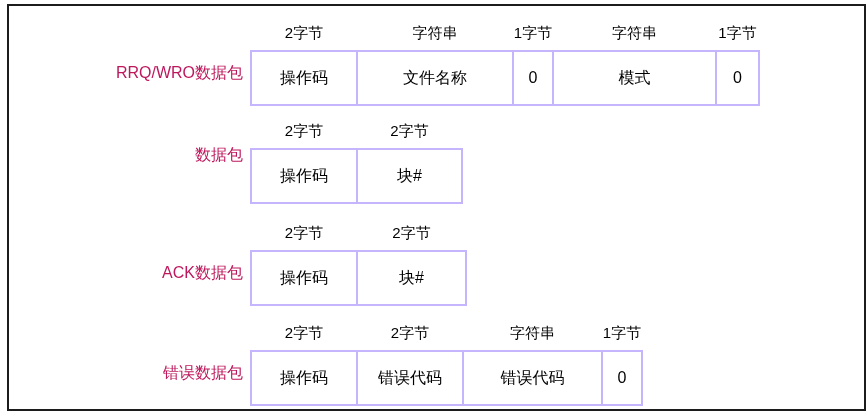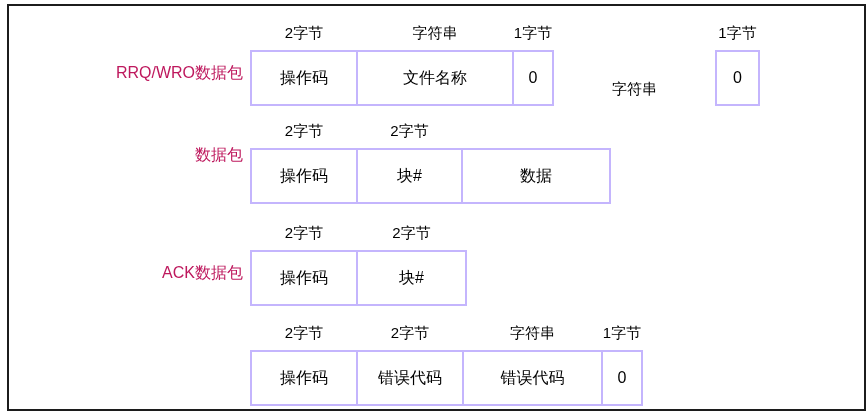--- a/index.html
+++ b/index.html
@@ -91,54 +91,55 @@
     <div class="cell" style="width:158px">
       <div class="cell-size">字符串</div>
       <div class="cell-box">文件名称</div>
     </div>
     <div class="cell" style="width:42px">
       <div class="cell-size">1字节</div>
       <div class="cell-box">0</div>
     </div>
     <div class="cell" style="width:165px">
       <div class="cell-size">字符串</div>
+      <div class="cell-box">模式</div>
     </div>
     <div class="cell" style="width:45px">
       <div class="cell-size">1字节</div>
       <div class="cell-box">0</div>
     </div>
   </div>
 
   <div class="row-label r2l">数据包</div>
   <div class="packet-row r2">
     <div class="cell" style="width:108px">
       <div class="cell-size">2字节</div>
       <div class="cell-box">操作码</div>
     </div>
     <div class="cell" style="width:107px">
       <div class="cell-size">2字节</div>
       <div class="cell-box">块#</div>
     </div>
     <div class="cell" style="width:150px">
-      <div class="cell-box">数据</div>
     </div>
   </div>
 
   <div class="row-label r3l">ACK数据包</div>
   <div class="packet-row r3">
     <div class="cell" style="width:108px">
       <div class="cell-size">2字节</div>
       <div class="cell-box">操作码</div>
     </div>
     <div class="cell" style="width:111px">
       <div class="cell-size">2字节</div>
       <div class="cell-box">块#</div>
     </div>
   </div>
 
+  <div class="row-label r4l">错误数据包</div>
   <div class="packet-row r4">
     <div class="cell" style="width:108px">
       <div class="cell-size">2字节</div>
       <div class="cell-box">操作码</div>
     </div>
     <div class="cell" style="width:108px">
       <div class="cell-size">2字节</div>
       <div class="cell-box">错误代码</div>
     </div>
     <div class="cell" style="width:141px">

